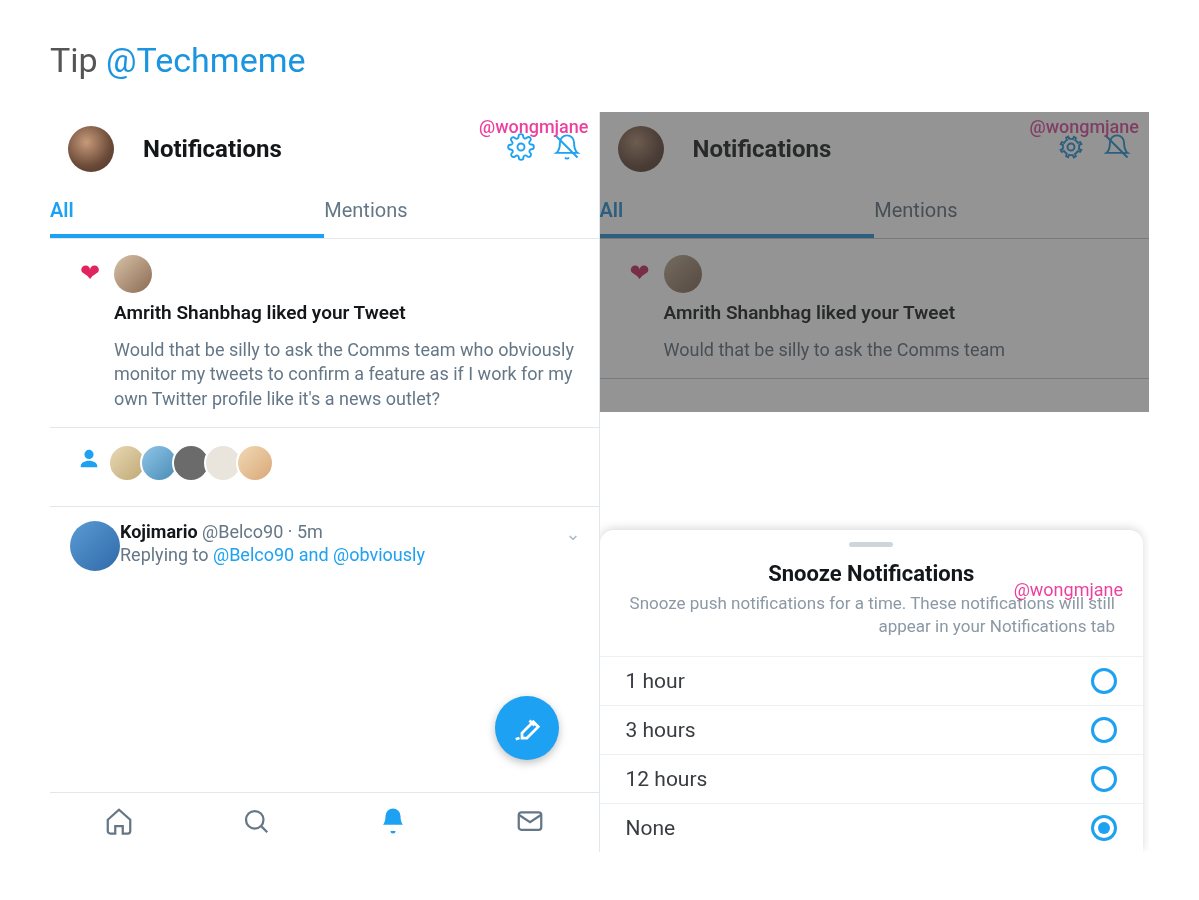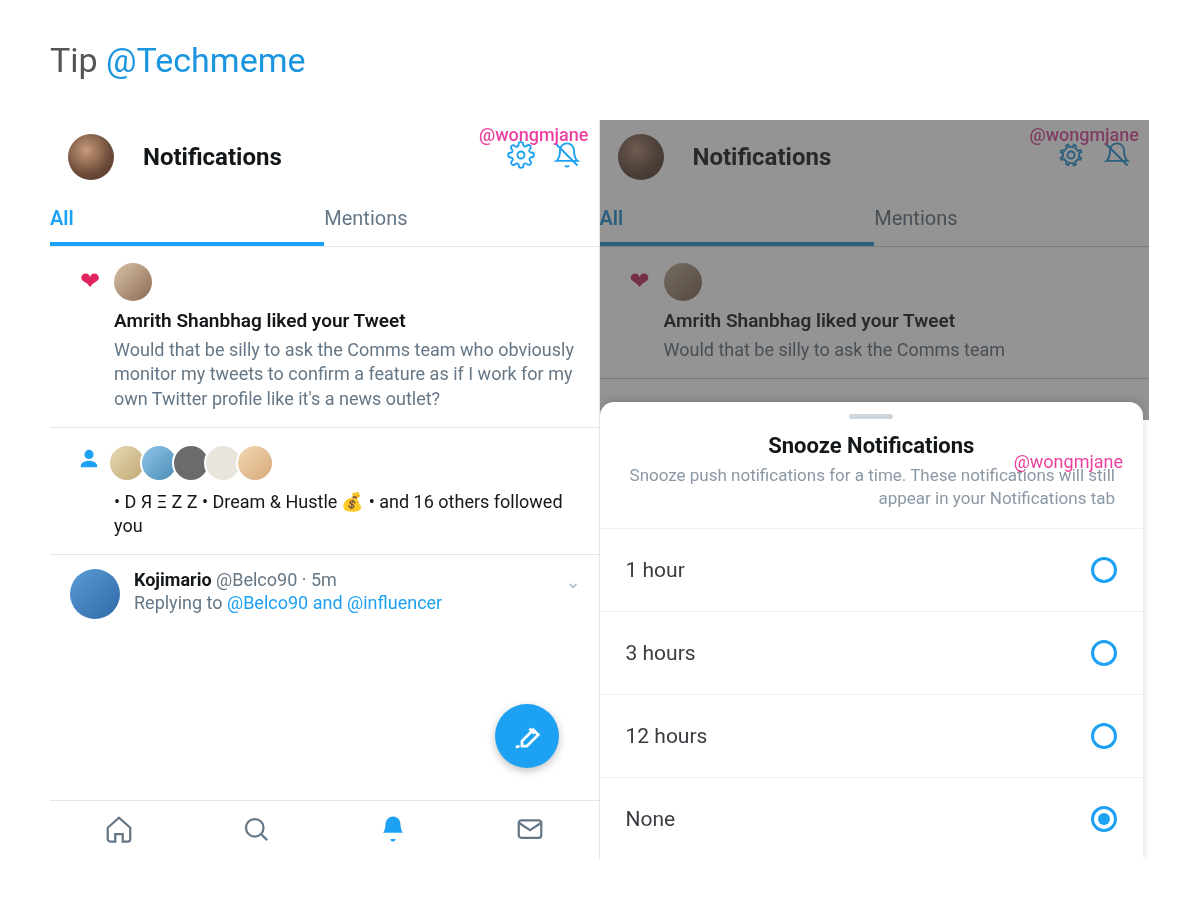--- a/index.html
+++ b/index.html
@@ -1,18 +1,18 @@
 <!DOCTYPE html>
 <html><head>
 <meta charset="utf-8">
 <style>
   *{box-sizing:border-box;margin:0;padding:0;font-family:-apple-system,BlinkMacSystemFont,"Segoe UI",Roboto,Helvetica,Arial,sans-serif}
   body{background:#fff;width:1199px;height:900px;overflow:hidden}
   .page{padding:40px 50px 0 50px}
-  .tip-line{font-size:34px;font-weight:400;color:#555;margin-bottom:40px}
+  .tip-line{font-size:34px;font-weight:400;color:#555;margin-bottom:32px}
   .tip-line .handle{color:#1b95e0}
   .shots{display:flex;gap:0}
   .phone{width:550px;border-right:1px solid #e1e8ed;position:relative;background:#fff}
   .phone.right{border-right:none}
   
   .topbar{display:flex;align-items:center;padding:14px 18px 10px 18px;position:relative}
   .avatar{width:46px;height:46px;border-radius:50%;background:radial-gradient(circle at 40% 35%,#c79a7a 0%,#6b4a38 60%,#4a332a 100%);flex-shrink:0}
   .title{font-size:24px;font-weight:700;color:#14171a;margin-left:29px}
   .topicons{margin-left:auto;display:flex;gap:18px;color:#1da1f2}
   .topicons svg{width:28px;height:28px}
@@ -24,31 +24,31 @@
   .tab{flex:1;text-align:left;padding:16px 0;font-size:20px;color:#657786;cursor:pointer}
   .tab.active{color:#1da1f2;font-weight:600;box-shadow:inset 0 -4px 0 #1da1f2}
   
   .item{padding:16px 20px 16px 20px;border-bottom:1px solid #e1e8ed}
   .item-row{display:flex;align-items:flex-start;gap:14px}
   .icon-col{width:30px;display:flex;justify-content:flex-end;padding-top:4px}
   .heart{color:#e0245e;font-size:24px}
   .person{color:#1da1f2;font-size:22px}
   .small-avatar{width:38px;height:38px;border-radius:50%;background:linear-gradient(135deg,#d8c2a8,#8a6a52);flex-shrink:0}
   .content{flex:1;min-width:0}
-  .line1{font-size:19px;color:#14171a;font-weight:600;margin-top:8px;margin-bottom:6px}
+  .line1{font-size:19px;color:#14171a;font-weight:600;margin-top:8px;margin-bottom:14px}
   .body{font-size:18px;color:#657786;line-height:1.35}
   .follow-avatars{display:flex;gap:-4px;margin-bottom:8px}
   .follow-avatars .fa{width:38px;height:38px;border-radius:50%;border:2px solid #fff;margin-left:-6px}
   .fa1{background:linear-gradient(135deg,#e8d9b5,#bfa874)}
   .fa2{background:linear-gradient(135deg,#8fc6e8,#4a8bb5)}
   .fa3{background:#6b6b6b;color:#fff;display:flex;align-items:center;justify-content:center;font-size:14px}
   .fa4{background:#e9e5dc}
   .fa5{background:linear-gradient(135deg,#f2d9b5,#d8a878)}
   
-  .reply{padding:14px 4px 4px 20px;display:flex;gap:14px;position:relative}
+  .reply{padding:14px 4px 4px 20px;display:flex;position:relative}
   .reply .rav{width:50px;height:50px;border-radius:50%;background:linear-gradient(135deg,#5a9bd5,#2f6aa8);flex-shrink:0}
   .reply .rc{flex:1}
   .rheader{font-size:18px;color:#14171a}
   .rheader .uname{font-weight:700}
   .rheader .meta{color:#657786}
   .replyto{color:#657786;font-size:18px;margin:2px 0 4px 0}
   .replyto .link{color:#1da1f2}
   .rbody{font-size:18px;color:#14171a;line-height:1.35}
   .chev{position:absolute;right:18px;top:16px;color:#aab8c2;font-size:18px}
   
@@ -58,21 +58,21 @@
   .nav{position:absolute;bottom:0;left:0;right:0;height:60px;border-top:1px solid #e1e8ed;display:flex;align-items:center;justify-content:space-around;color:#657786;background:#fff}
   .nav svg{width:30px;height:30px}
   .nav .active{color:#1da1f2}
   
   .rightwrap{position:relative;height:740px;overflow:hidden}
   .sheet{position:absolute;left:0;right:6px;bottom:0;background:#fff;border-top-left-radius:14px;border-top-right-radius:14px;padding:8px 0 0 0;box-shadow:0 -2px 10px rgba(0,0,0,.15)}
   .grab{width:44px;height:5px;background:#cfd6db;border-radius:3px;margin:4px auto 14px auto}
   .sheet h3{text-align:center;font-size:22px;font-weight:700;color:#14171a}
   .sheet .sub{text-align:right;color:#8b98a5;font-size:17px;padding:6px 28px 18px 28px;line-height:1.35;position:relative}
   .wm2{position:absolute;right:20px;top:-8px;color:#e6007e;font-size:18px;opacity:.75}
-  .opt{display:flex;align-items:center;justify-content:space-between;padding:28px 26px;font-size:21px;color:#393c40;border-top:1px solid #eef1f3;cursor:pointer}
+  .opt{display:flex;align-items:center;justify-content:space-between;padding:11px 26px;font-size:21px;color:#393c40;border-top:1px solid #eef1f3;cursor:pointer}
   .radio{width:26px;height:26px;border:3px solid #1da1f2;border-radius:50%;display:flex;align-items:center;justify-content:center}
   .radio.sel::after{content:"";width:12px;height:12px;background:#1da1f2;border-radius:50%}
   .phone.right .topbar,.phone.right .tabs,.phone.right .ritem{filter:brightness(.85)}
 </style>
 </head>
 <body>
 
 <div class="page">
   <div class="tip-line">
     <span>Tip </span><span class="handle">@Techmeme</span>
@@ -130,34 +130,33 @@
           </span>
             </div>
           <div class="content">
             <div class="follow-avatars">
               <div class="fa fa1"></div>
               <div class="fa fa2"></div>
               <div class="fa fa3"></div>
               <div class="fa fa4"></div>
               <div class="fa fa5"></div>
             </div>
-            <div class="body" style="color:#14171a">• D Я Ξ Z Z • Dream &amp; Hustle 💰 • and 16 others followed you</div>
           </div>
         </div>
       </div>
 
       <div class="reply">
         <div class="rav"></div>
         <div class="rc">
           <div class="rheader">
             <span class="uname">Kojimario</span>
             <span class="meta">@Belco90 · 5m</span>
           </div>
           <div class="replyto">
-            <span>Replying to </span><span class="link">@Belco90 and @influencer</span>
+            <span>Replying to </span><span class="link">@Belco90 and @obviously</span>
           </div>
         </div>
         <div class="chev">⌄</div>
       </div>
 
       <div class="fab">
         <svg viewBox="0 0 24 24" fill="none" stroke="currentColor" stroke-width="2.2">
             <path d="M12 20l9-9-4-4-9 9v4h4z"></path>
             <path d="M14 6l4 4"></path>
             <path d="M3 21l3-1"></path>

